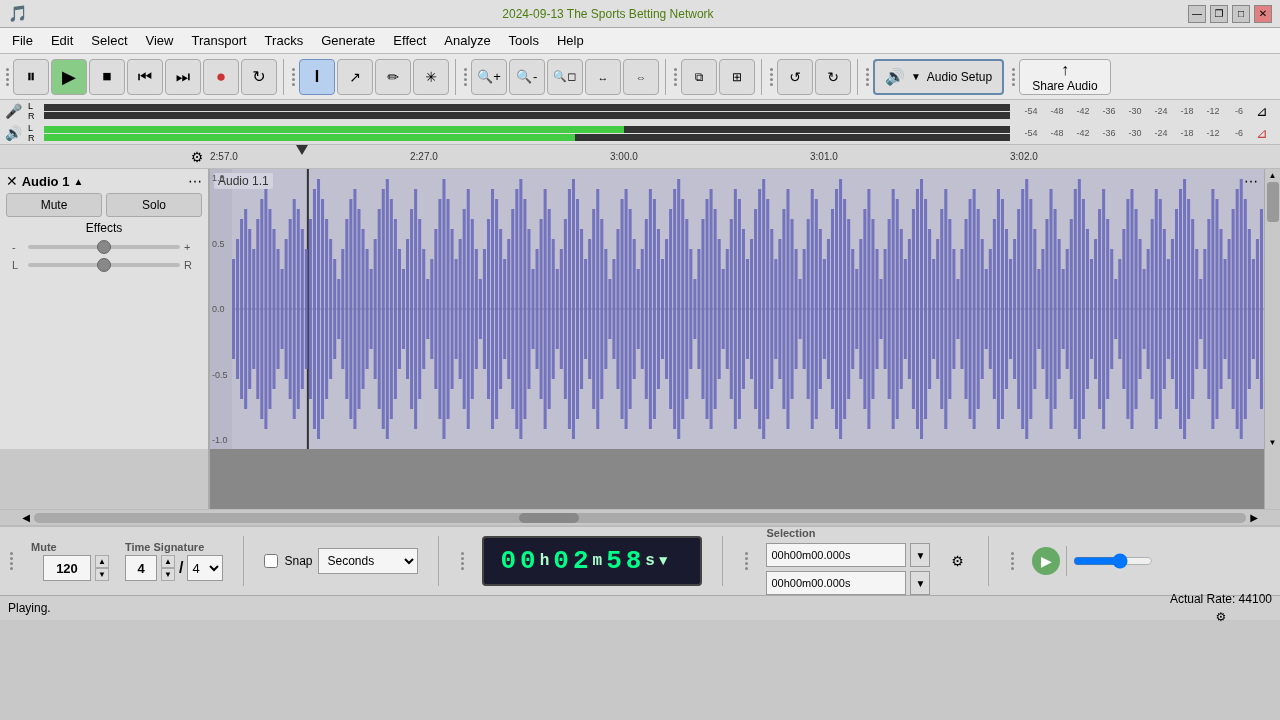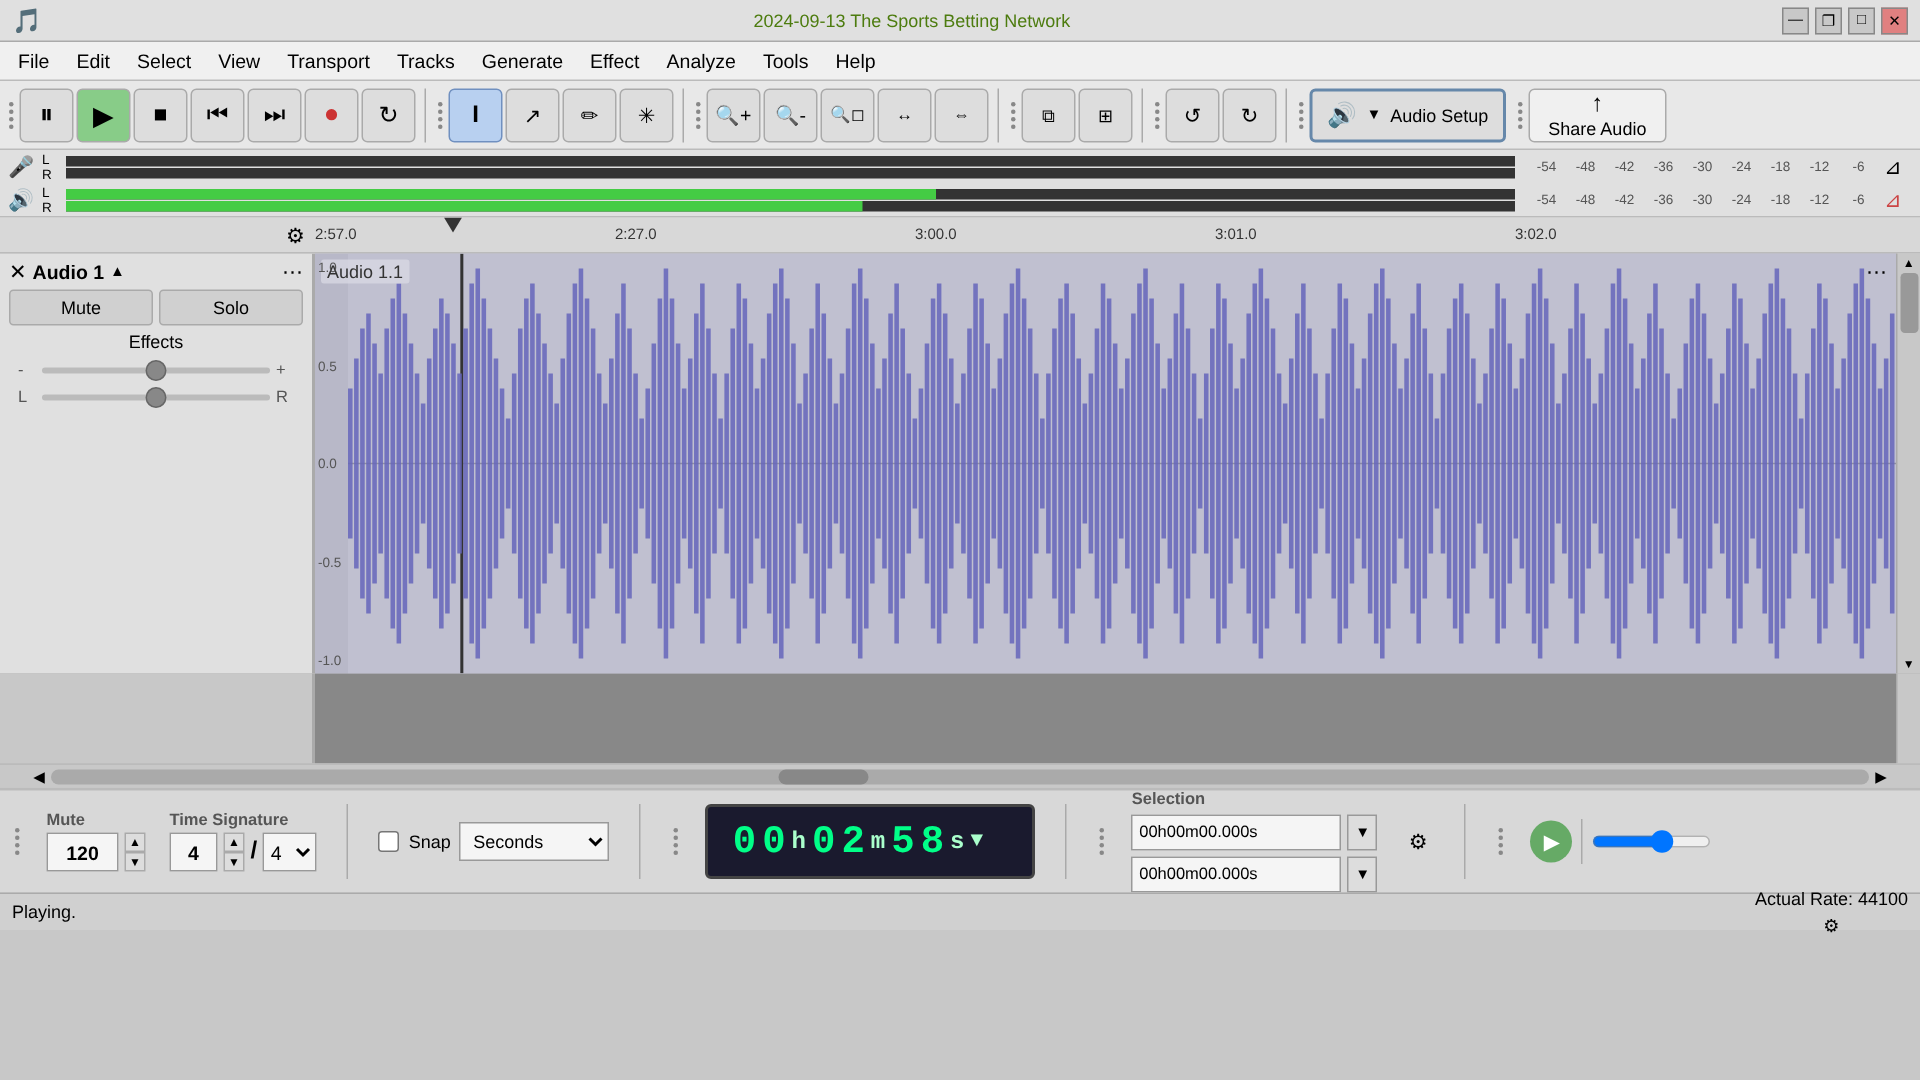--- a/index.html
+++ b/index.html
@@ -775,21 +775,21 @@
   <div class="grip-dots">
     <div class="grip-dot"></div>
       <div class="grip-dot"></div>
       <div class="grip-dot"></div>
       <div class="grip-dot"></div>
   </div>
 
   <div class="status-group">
     <div class="status-label">Mute</div>
     <div class="status-value-row">
-      <input class="num-input" type="text" value="120" style="width: 48px;">
+      <input class="num-input" type="text" value="120" style="width: 48px; margin-left: 12px;">
       <div class="num-spin">
         <div class="spin-btn">▲</div>
         <div class="spin-btn">▼</div>
       </div>
     </div>
   </div>
 
   <div class="status-group">
     <div class="status-label">Time Signature</div>
     <div class="time-sig-row">

